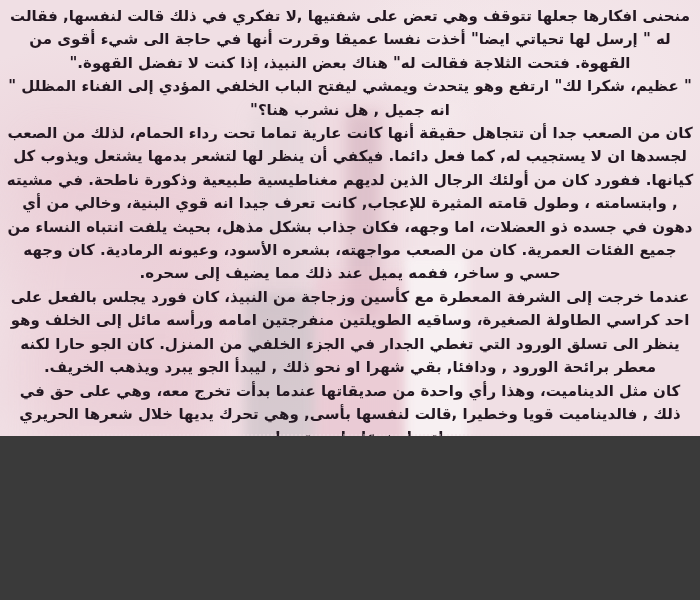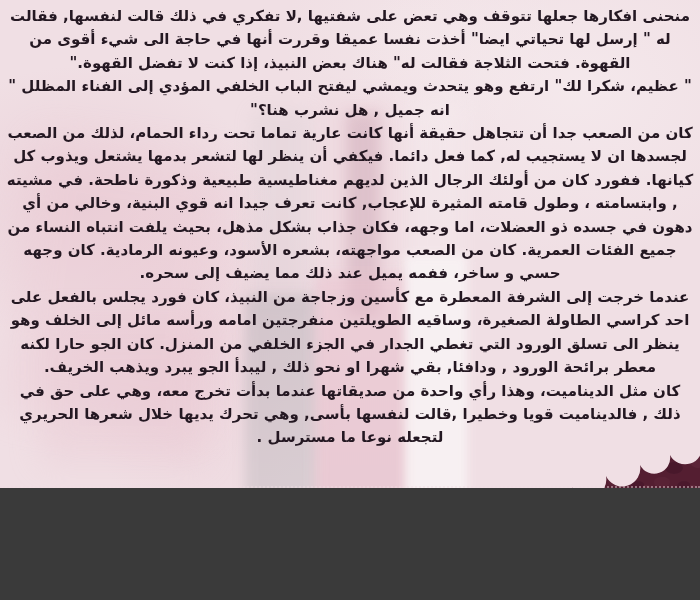--- a/index.html
+++ b/index.html
@@ -1,17 +1,17 @@
 <!DOCTYPE html>
 <html lang="ar"><head>
 <meta charset="utf-8">
 <style>
   html,body{margin:0;padding:0;background:#3a3a3a;}
   .page{
-    position:relative;width:700px;height:488px;overflow:hidden;
+    position:relative;width:700px;height:436px;overflow:hidden;
     font-family:"DejaVu Sans",sans-serif;
     background-color:#f0dfe4;
     background-image:
       radial-gradient(ellipse 260px 200px at 12% 42%, rgba(226,183,196,.35), transparent 70%),
       radial-gradient(ellipse 200px 260px at 30% 72%, rgba(228,186,199,.28), transparent 70%),
       radial-gradient(ellipse 320px 240px at 82% 18%, rgba(248,240,242,.55), transparent 72%),
       radial-gradient(ellipse 200px 160px at 60% 8%, rgba(246,236,238,.4), transparent 70%);
   }
   .wm{position:absolute;pointer-events:none;}
   .wm-gray {left:245px;top:295px;width:72px;height:295px;background:linear-gradient(#bab3b9,#c6c0c5);opacity:.5;filter:blur(6px);}

